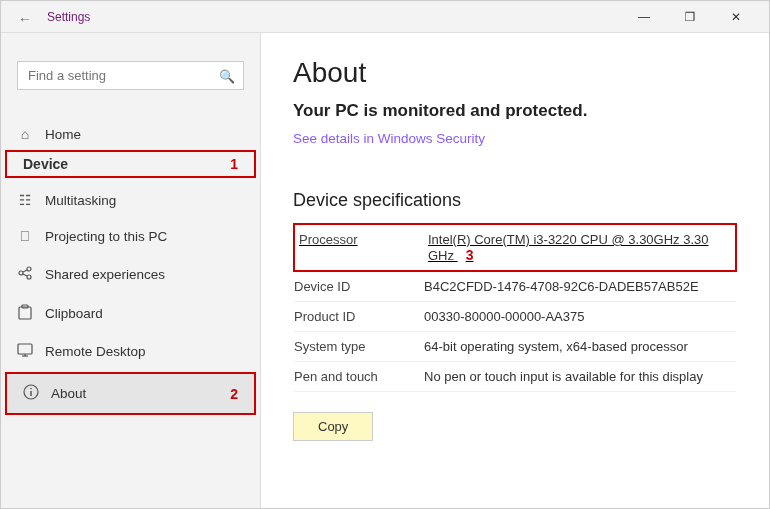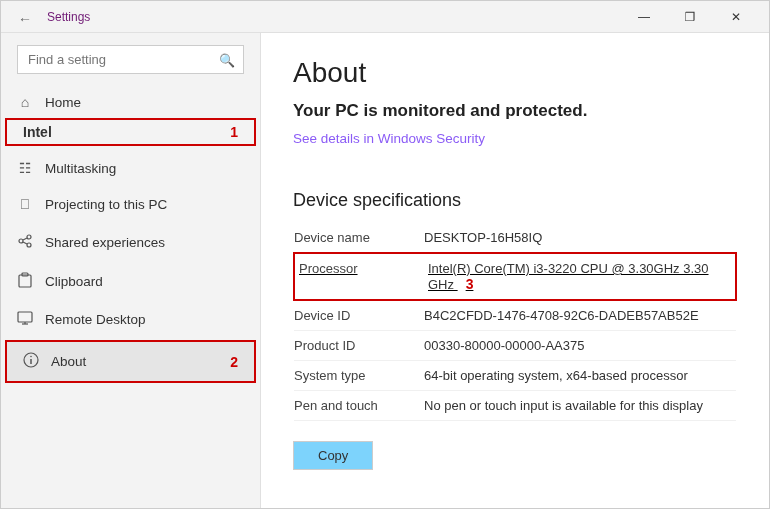--- a/index.html
+++ b/index.html
@@ -72,21 +72,21 @@
     .sidebar {
       width: 260px;
       min-width: 260px;
       background: #f3f3f3;
       display: flex;
       flex-direction: column;
       border-right: 1px solid #e0e0e0;
       overflow-y: auto;
     }
     .sidebar-search {
-      margin: 12px 16px;
+      margin: 28px 16px;
       position: relative;
     }
     .sidebar-search input {
       width: 100%;
       padding: 6px 32px 6px 10px;
       border: 1px solid #ccc;
       background: white;
       font-size: 13px;
       color: #333;
       outline: none;
@@ -186,21 +186,21 @@
     }
     .processor-row {
       border: 2px solid #cc0000 !important;
     }
     .processor-row td {
       padding: 7px 4px;
     }
     .copy-btn {
       margin-top: 16px;
       padding: 6px 24px;
-      background: #7dd3fc;
+      background: #fef9c3;
       border: 1px solid #ccc;
       cursor: pointer;
       font-size: 13px;
       color: #333;
     }
   </style>
 </head>
 <body>
 
 <div class="window">
@@ -224,21 +224,21 @@
         <input type="text" placeholder="Find a setting" style="">
         <span class="search-icon">🔍</span>
       </div>
 
       <div class="sidebar-item" style="gap:12px;padding:8px 16px;">
         <span class="item-icon">⌂</span>
         <span>Home</span>
       </div>
 
       <div class="sidebar-section-header">
-        <span>Intel</span>
+        <span>Device</span>
         <span style="margin-left:auto;color:#cc0000;font-weight:700;font-size:14px;">1</span>
       </div>
 
       <div class="sidebar-item">
         <span class="item-icon">☷</span>
         <span>Multitasking</span>
       </div>
       <div class="sidebar-item">
         <span class="item-icon">⎕</span>
         <span>Projecting to this PC</span>
@@ -292,24 +292,20 @@
 
     <div class="main-content">
       <h1 class="main-title">About</h1>
       <p class="protected-text">Your PC is monitored and protected.</p>
       <a class="windows-security-link">See details in Windows Security</a>
 
       <h2 class="section-title">Device specifications</h2>
 
       <table class="specs-table">
         <tbody id="specs-tbody">
-        <tr>
-              <td>Device name</td>
-              <td>DESKTOP-16H58IQ</td>
-            </tr>
             <tr class="processor-row" style="border: 2px solid rgb(204, 0, 0); text-decoration: underline;">
               <td>Processor</td>
               <td>Intel(R) Core(TM) i3-3220 CPU @ 3.30GHz   3.30 GHz <span style="color:#cc0000;font-weight:700;font-size:14px;margin-left:8px;">3</span></td>
             </tr>
             <tr>
               <td>Device ID</td>
               <td>B4C2CFDD-1476-4708-92C6-DADEB57AB52E</td>
             </tr>
             <tr>
               <td>Product ID</td>

